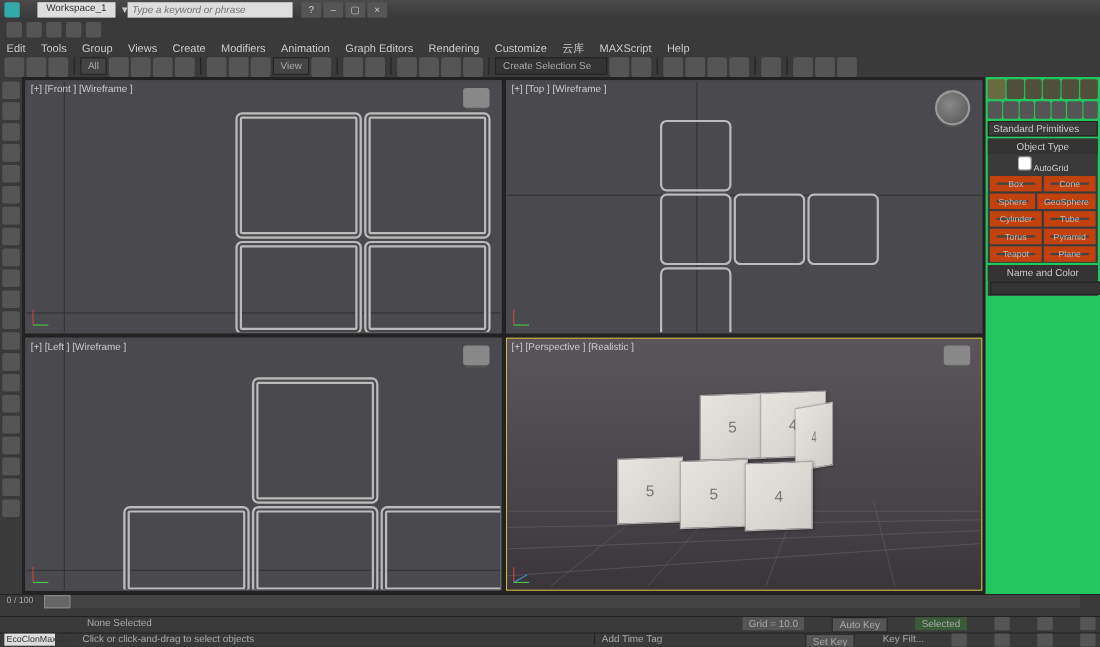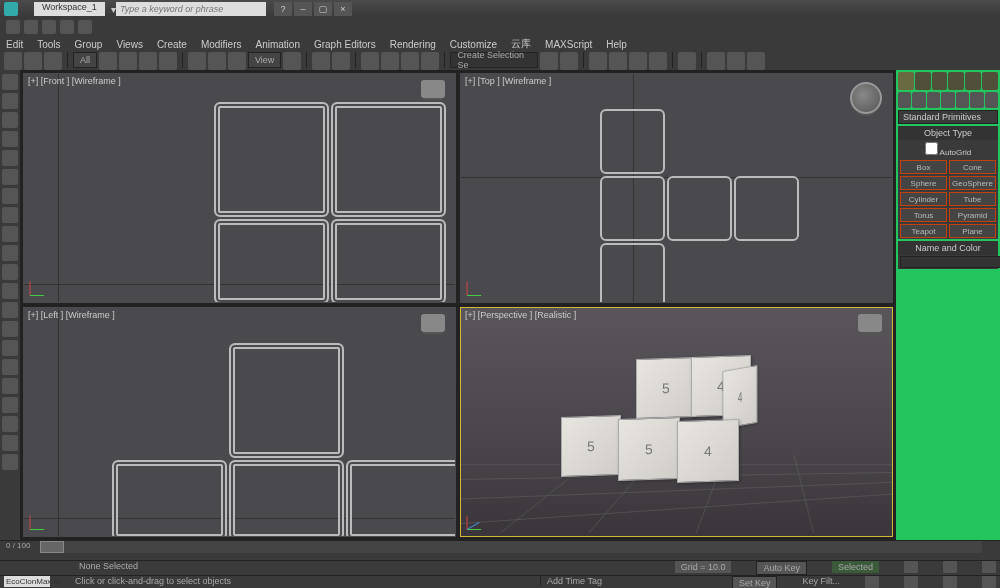--- a/index.html
+++ b/index.html
@@ -66,21 +66,21 @@
 .cube { position: absolute; width: 62px; height: 62px; background: linear-gradient(135deg,#e8e5e0 0%, #d0ccc8 100%); border: 1px solid #aaa; display: flex; align-items: center; justify-content: center; color: #777; font-size: 14px; transform: skewY(-2deg); box-shadow: 1px 1px 3px rgba(0,0,0,.3); }
 
 
 .cmd-tabs { height: 18px; display: flex; gap: 1px; margin-bottom: 2px; }
 .cmd-tab { flex: 1; background: #4f4f3a; border-radius: 2px; }
 .cmd-tab:first-child { background: #6a6a40; }
 .cmd-dropdown { height: 14px; background: #3a3a3a; border: 1px solid #222; font-size: 9px; padding: 0 4px; display: flex; align-items: center; }
 .cmd-section { background: #3a3a3a; margin-top: 2px; }
 .cmd-section-title { text-align: center; font-size: 9px; padding: 2px; color: #ccc; background: #333; }
 .cmd-row { display: flex; gap: 2px; padding: 1px 2px; }
-.cmd-btn { flex: 1; height: 14px; background: #444; font-size: 8px; display: flex; align-items: center; justify-content: center; color: #bbb; border: 1px solid #c2410c; }
+.cmd-btn { flex: 1; height: 14px; background: #444; font-size: 8px; display: flex; align-items: center; justify-content: center; color: #bbb; border: 6px solid #c2410c; }
 
 
 .timeline { position: absolute; left: 0; right: 0; bottom: 28px; height: 20px; background: #3a3a3a; border-top: 1px solid #222; }
 .timeline-ticks { position: absolute; top: 0; left: 40px; right: 18px; height: 12px; background: #444; }
 .timeline-slider { position: absolute; top: 0; left: 40px; width: 24px; height: 12px; background: #666; border: 1px solid #888; }
 .bottom-status { position: absolute; left: 0; right: 0; bottom: 0; height: 28px; background: #3a3a3a; display: flex; flex-direction: column; }
 .status-row { flex: 1; display: flex; align-items: flex-start; padding: 0 4px; font-size: 9px; color: #aaa; gap: 25px; border-top: 1px solid #222; }
 .coord-box { background: #555; padding: 1px 6px; font-size: 9px; }
 .auto-key { background: #555; border: 1px solid #222; padding: 1px 6px; }
 .selected-box { background: #3a5a3a; padding: 1px 6px; }
@@ -142,21 +142,21 @@
   <div class="tb-btn"></div>
   <div class="tb-sep"></div>
   <div class="tb-btn"></div>
   <div class="tb-btn"></div>
   <div class="tb-sep"></div>
   <div class="tb-btn"></div>
   <div class="tb-btn"></div>
   <div class="tb-btn"></div>
   <div class="tb-btn"></div>
   <div class="tb-sep"></div>
-  <div class="tb-combo" style="width:88px;background:#333">Create Selection Se</div>
+  <div class="tb-combo" style="width:102px;background:#333">Create Selection Se</div>
   <div class="tb-btn"></div>
   <div class="tb-btn"></div>
   <div class="tb-sep"></div>
   <div class="tb-btn"></div>
   <div class="tb-btn"></div>
   <div class="tb-btn"></div>
   <div class="tb-btn"></div>
   <div class="tb-sep"></div>
   <div class="tb-btn"></div>
   <div class="tb-sep"></div>

